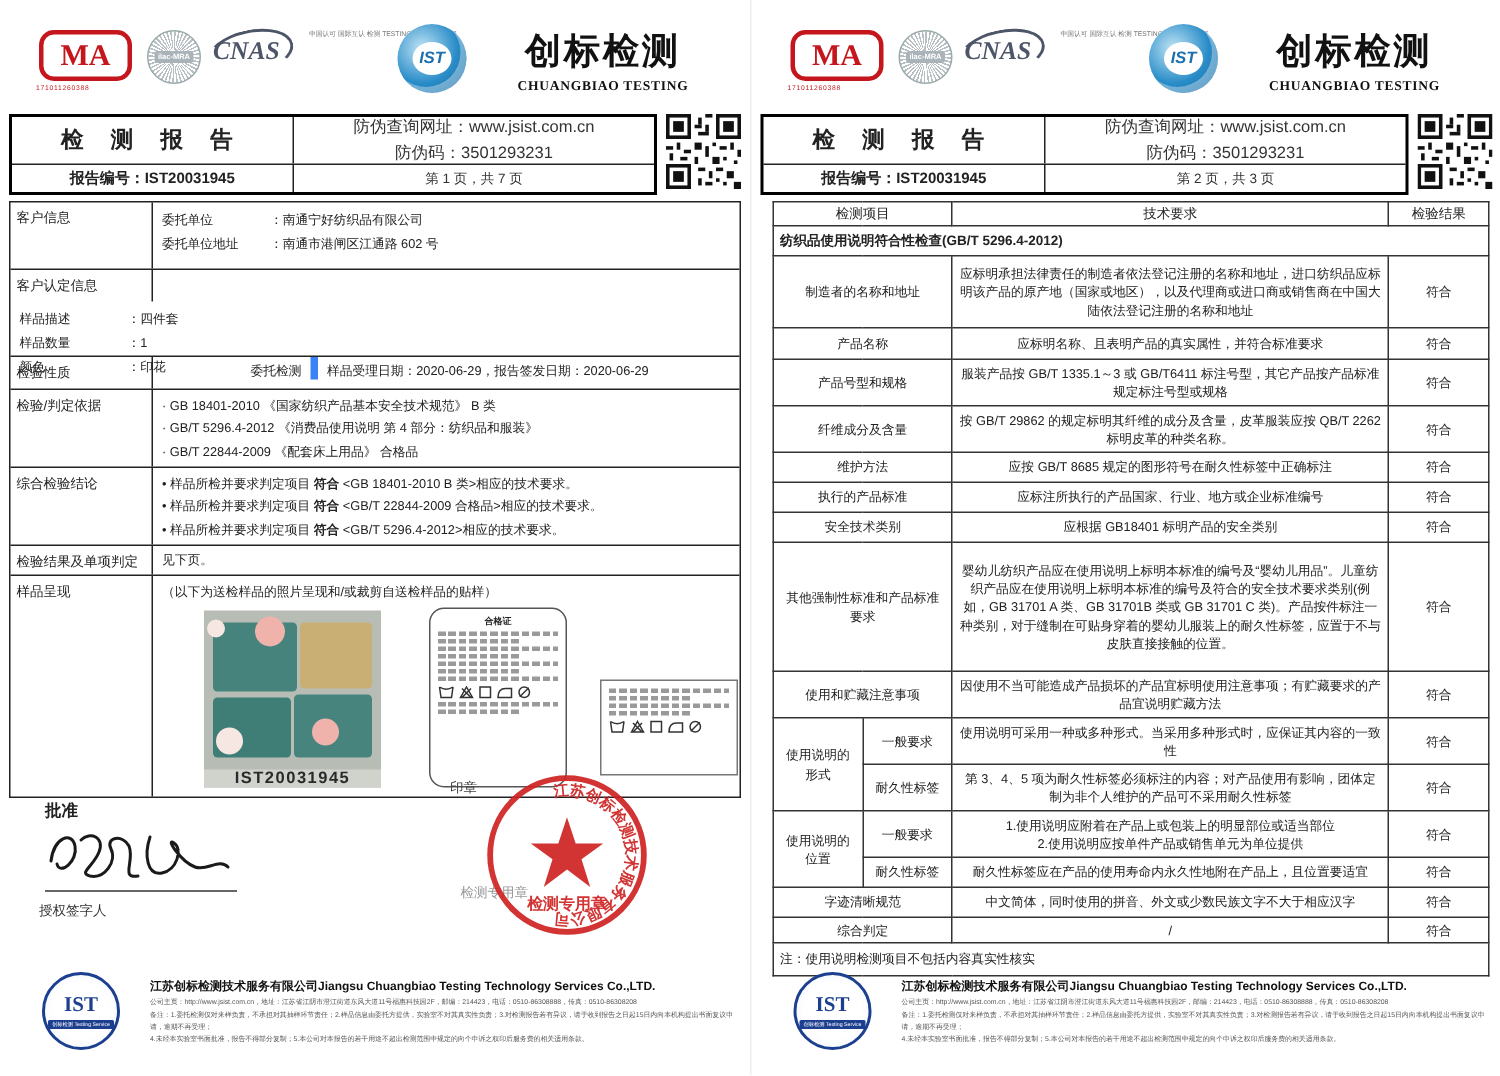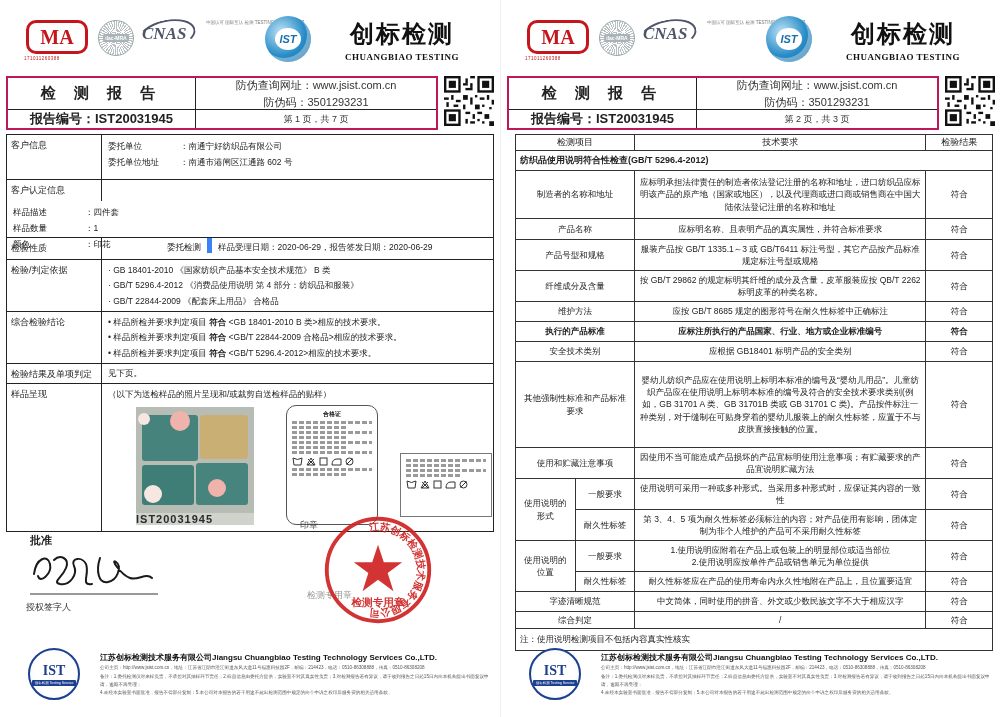--- a/index.html
+++ b/index.html
@@ -18,28 +18,28 @@
   .cnas { position:absolute; left:132px; top:10px; color:#4d5568; font-weight:bold; font-size:17px; font-style:italic; font-family:"Liberation Serif", serif; }
   .cnas-swoosh { position:absolute; left:128px; top:6px; width:58px; height:30px; border:2px solid #4d5568; border-radius:50%; transform:rotate(-12deg); border-left-color:transparent; border-bottom-color:transparent; }
   .accr-text { position:absolute; left:196px; top:6px; font-size:4.5px; color:#777; line-height:1.5; }
   .ist-globe { position:absolute; left:255px; top:2px; width:46px; height:46px; border-radius:50%; background:radial-gradient(circle at 35% 35%, #bfe3f5, #2a8dc8 55%, #0f5e96); display:flex; align-items:center; justify-content:center; box-shadow:inset -4px -4px 0 rgba(255,255,255,.35); }
   .ist-globe b { background:#fff; color:#1b6fae; border-radius:50%; width:26px; height:22px; font-size:11px; display:flex; align-items:center; justify-content:center; font-style:italic; }
   .brand { position:absolute; left:312px; top:4px; width:160px; text-align:center; }
   .brand .cn { font-size:24px; font-weight:bold; letter-spacing:2px; color:#111; }
   .brand .en { font-size:9px; font-weight:bold; color:#111; font-family:"Liberation Serif", serif; margin-top:2px; letter-spacing:.5px; }
 
   
-  .head-table { position:absolute; top:76px; left:6px; width:432px; border:2px solid #be185d; }
+  .head-table { position:absolute; top:76px; left:6px; width:432px; border:2px solid #000000; }
   .ht-row { display:flex; border-top:1px solid #222; }
   .ht-row:first-child { border-top:none; }
   .ht-c1 { width:188px; border-right:1px solid #222; display:flex; align-items:center; justify-content:center; flex-direction:column; }
   .ht-c2 { flex:1; display:flex; align-items:center; justify-content:center; flex-direction:column; text-align:center; }
   .rpt-title { font-size:15px; font-weight:bold; letter-spacing:7px; padding:4px 0; }
   .anti-line { font-size:11px; line-height:1.5; color:#333; }
-  .rno { font-size:13px; font-weight:bold; padding:3px 0; }
+  .rno { font-size:10px; font-weight:bold; padding:3px 0; }
   .pg { font-size:9px; color:#333; padding:3px 0; }
   .qr { position:absolute; top:76px; width:50px; height:50px; }
   #page1 .qr { left:444px; } #page2 .qr { left:444px; }
 
   
   .main-table { position:absolute; top:134px; left:6px; width:488px; border:1.5px solid #222; }
   .mt-row { display:flex; border-top:1px solid #222; font-size:8.5px; }
   .mt-row:first-child { border-top:none; }
   .mt-label { width:95px; border-right:1px solid #222; padding:4px 4px; font-size:9px; }
   .mt-body { flex:1; padding:3px 6px; }
@@ -55,21 +55,21 @@
   
   .sample-caption { font-size:8.5px; margin:2px 0 4px; }
   .sample-zone { position:relative; height:124px; }
   .photo { position:absolute; left:28px; top:2px; width:118px; height:118px; background:#b7bcb4; }
   .photo .f1 { position:absolute; left:6px; top:8px; width:56px; height:46px; background:#45837c; border-radius:3px; }
   .photo .f2 { position:absolute; left:64px; top:8px; width:48px; height:44px; background:#c9af74; border-radius:3px; }
   .photo .f3 { position:absolute; left:6px; top:58px; width:52px; height:40px; background:#3f7e77; border-radius:3px; }
   .photo .f4 { position:absolute; left:60px; top:56px; width:52px; height:42px; background:#46847d; border-radius:3px; }
   .flower { position:absolute; border-radius:50%; background:#efb3ac; }
   .flower.small { background:#f6e7e2; }
-  .photo-num { position:absolute; left:0; bottom:0; width:100%; background:#cfd3cc; color:#2a2a2a; font-weight:bold; font-size:11px; letter-spacing:1px; }
+  .photo-num { position:absolute; left:0; bottom:0; width:100%; text-align:center; background:#cfd3cc; color:#2a2a2a; font-weight:bold; font-size:11px; letter-spacing:1px; }
   .label1 { position:absolute; left:178px; top:0px; width:92px; height:120px; border:1.5px solid #555; border-radius:10px; padding:4px 5px; background:#fff; }
   .label2 { position:absolute; left:292px; top:48px; width:92px; height:64px; border:1px solid #777; padding:3px 5px; background:#fff; }
   .label-title { text-align:center; font-size:6px; font-weight:bold; margin-bottom:2px; }
   .tline { height:3px; margin:2px 0; background:repeating-linear-gradient(90deg,#9a9a9a 0 5px, transparent 5px 7px); }
   .tline.short { width:70%; }
   .care-syms { display:flex; gap:3px; margin:3px 0 2px; }
   .care-syms svg { display:block; }
 
   
   .approve-label { position:absolute; left:30px; top:533px; font-size:11px; font-weight:bold; }
@@ -458,21 +458,21 @@
     <tr style="height:31px;">
       <td colspan="2">纤维成分及含量</td>
       <td>按 GB/T 29862 的规定标明其纤维的成分及含量，皮革服装应按 QB/T 2262 标明皮革的种类名称。</td>
       <td>符合</td>
     </tr>
     <tr style="height:20px;">
       <td colspan="2">维护方法</td>
       <td>应按 GB/T 8685 规定的图形符号在耐久性标签中正确标注</td>
       <td>符合</td>
     </tr>
-    <tr style="height:20px;font-weight:bold;">
+    <tr style="height:20px;">
       <td colspan="2">执行的产品标准</td>
       <td>应标注所执行的产品国家、行业、地方或企业标准编号</td>
       <td>符合</td>
     </tr>
     <tr style="height:20px;">
       <td colspan="2">安全技术类别</td>
       <td>应根据 GB18401 标明产品的安全类别</td>
       <td>符合</td>
     </tr>
     <tr style="height:86px;">

